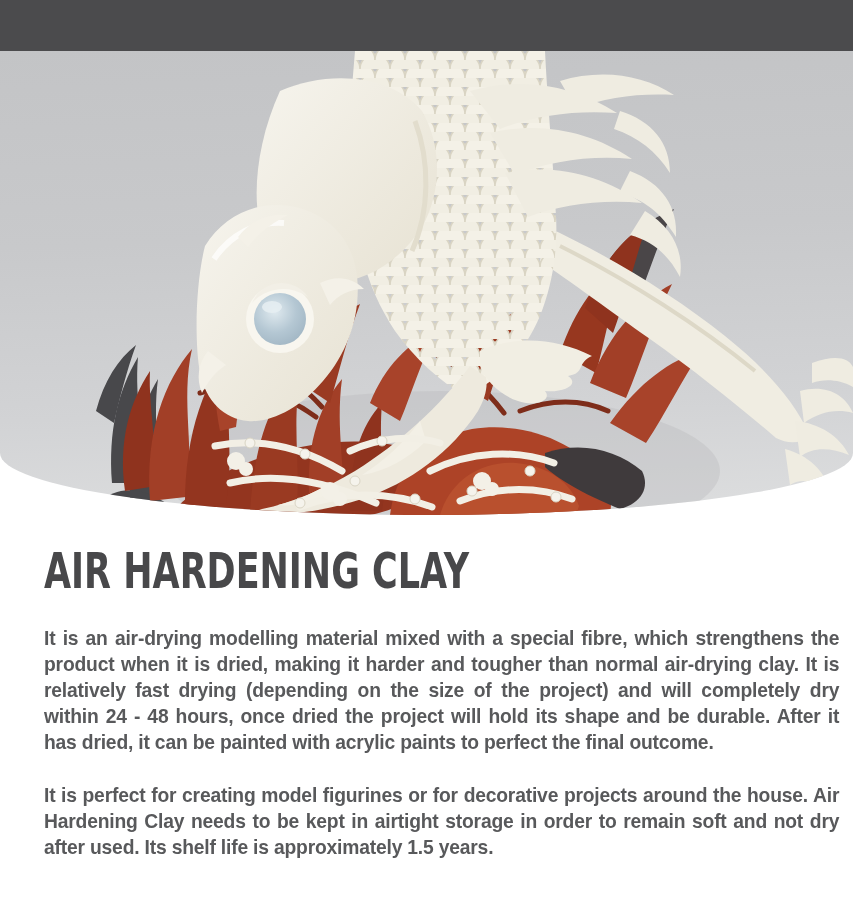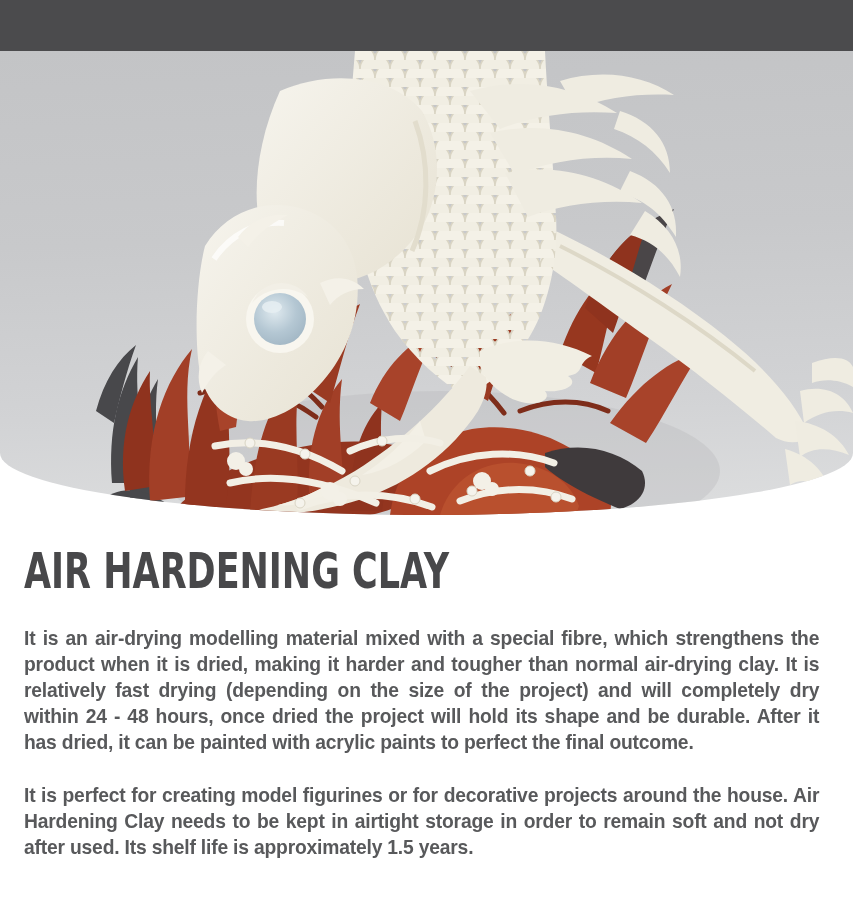--- a/index.html
+++ b/index.html
@@ -4,21 +4,21 @@
 <style>
   html,body{margin:0;padding:0;background:#ffffff;}
   .page{position:relative;width:853px;height:920px;background:#ffffff;overflow:hidden;
         font-family:"Liberation Sans",sans-serif;}
   .top-bar{position:absolute;left:0;top:0;width:853px;height:51px;background:#4b4b4d;}
   .hero{position:absolute;left:0;top:51px;width:853px;height:464px;
         background:linear-gradient(178deg,#c3c4c6 0%,#c8c9cb 40%,#d2d3d5 75%,#dddedf 100%);
         border-bottom-left-radius:427px 62px;border-bottom-right-radius:427px 62px;
         overflow:hidden;}
   .hero svg{position:absolute;left:0;top:0;}
-  .content{position:absolute;left:0;top:515px;width:853px;padding-left:24px;box-sizing:border-box;}
+  .content{position:absolute;left:0;top:515px;width:853px;padding-left:44px;box-sizing:border-box;}
   .title{margin:30px 0 0 0;font-family:"DejaVu Sans",sans-serif;font-weight:bold;
          font-size:50px;line-height:1.05;color:#48484a;letter-spacing:0px;white-space:nowrap;
          transform:scaleX(0.70);transform-origin:0 50%;}
   .para{width:846px;margin:0;transform:scaleX(0.94);transform-origin:0 0;
         font-weight:bold;font-size:20.5px;line-height:26px;color:#58595b;
         text-align:justify;letter-spacing:-0.2px;}
   .para-1{margin-top:27px;}
   .para-2{margin-top:27px;}
 </style>
 </head>

